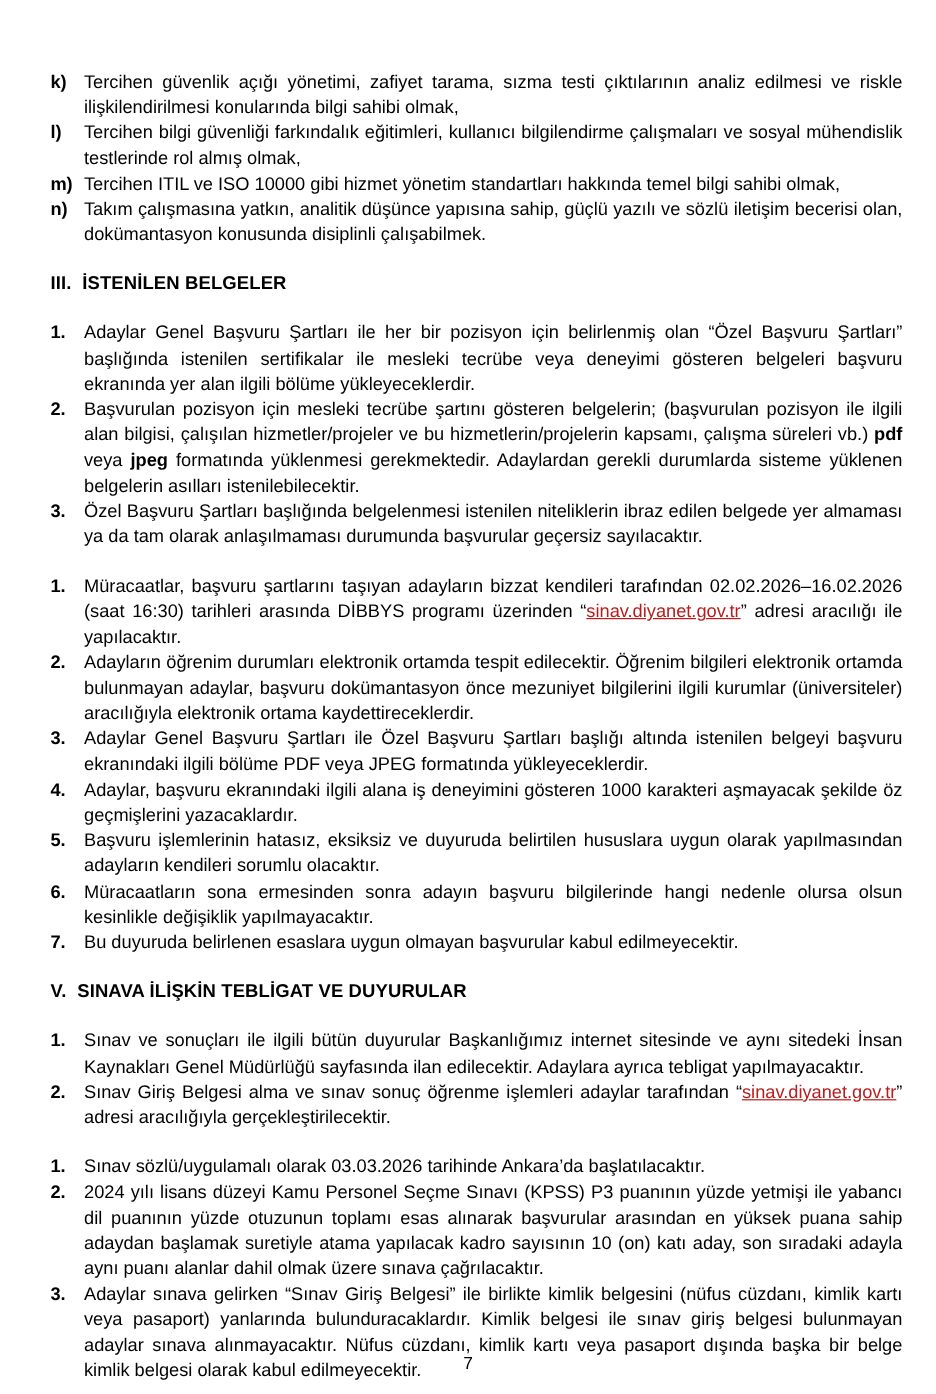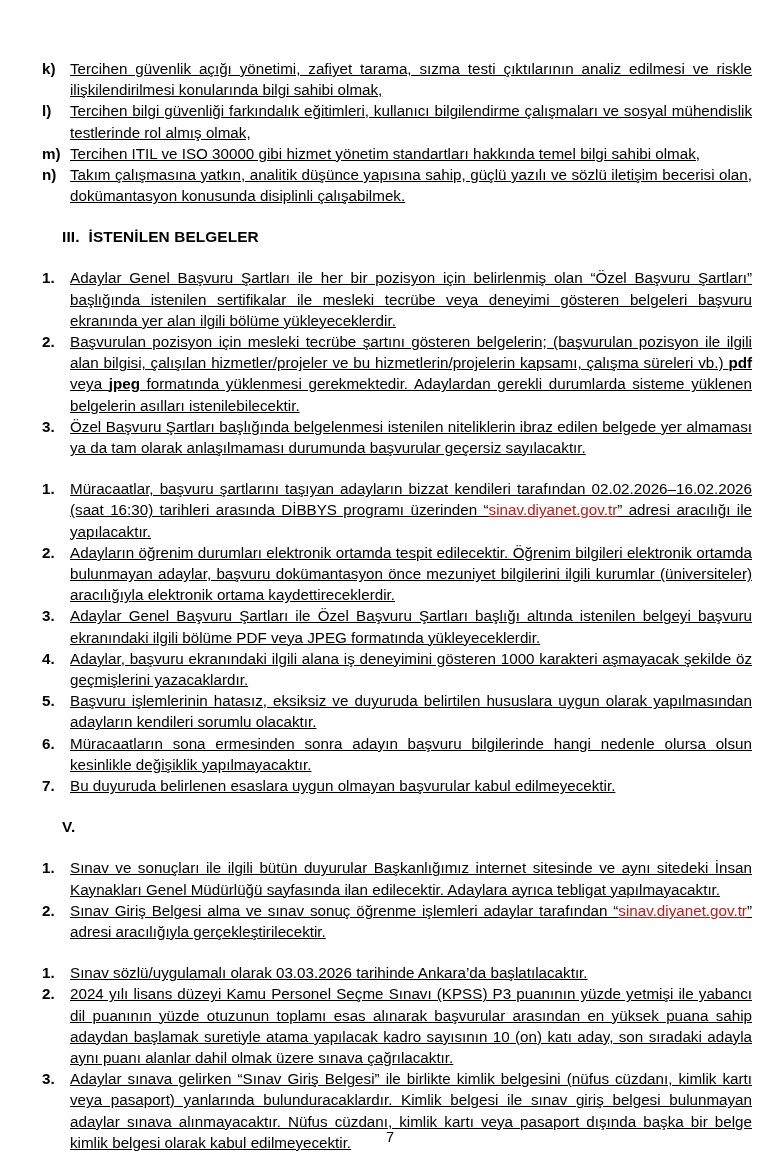--- a/index.html
+++ b/index.html
@@ -50,21 +50,20 @@
     white-space: nowrap;
   }
   .body-txt {
     flex: 1 1 auto;
     font-size: 15.2px;
     line-height: 21.2px;
     text-align: justify;
     text-justify: inter-word;
     word-spacing: 0;
     hyphens: none;
-    text-decoration: underline;
   }
 
   
   .alpha-list .marker {
     width: 28px;
     text-align: left;
     padding-right: 0;
   }
   .alpha-list .li { margin-bottom: 0px; }
 
@@ -76,21 +75,20 @@
   .num-list .li { margin-bottom: 0px; }
 
   
   .heading {
     font-weight: bold;
     font-size: 15.4px;
     line-height: 20px;
     letter-spacing: 0.1px;
     display: flex;
     align-items: baseline;
-    margin-left: 20px;
   }
   .heading .h-num {
     flex: 0 0 auto;
     margin-right: 9px;
   }
   .heading .h-txt {
     flex: 0 0 auto;
   }
   .sec-gap-before { margin-top: 21px; }
   .sec-gap-after  { margin-top: 20px; }
@@ -121,21 +119,21 @@
         <li class="li">
           <span class="marker">k)</span>
           <span class="body-txt">Tercihen güvenlik açığı yönetimi, zafiyet tarama, sızma testi çıktılarının analiz edilmesi ve riskle ilişkilendirilmesi konularında bilgi sahibi olmak,</span>
         </li>
         <li class="li">
           <span class="marker">l)</span>
           <span class="body-txt">Tercihen bilgi güvenliği farkındalık eğitimleri, kullanıcı bilgilendirme çalışmaları ve sosyal mühendislik testlerinde rol almış olmak,</span>
         </li>
         <li class="li">
           <span class="marker">m)</span>
-          <span class="body-txt">Tercihen ITIL ve ISO 30000 gibi hizmet yönetim standartları hakkında temel bilgi sahibi olmak,</span>
+          <span class="body-txt">Tercihen ITIL ve ISO 10000 gibi hizmet yönetim standartları hakkında temel bilgi sahibi olmak,</span>
         </li>
         <li class="li">
           <span class="marker">n)</span>
           <span class="body-txt">Takım çalışmasına yatkın, analitik düşünce yapısına sahip, güçlü yazılı ve sözlü iletişim becerisi olan, dokümantasyon konusunda disiplinli çalışabilmek.</span>
         </li>
       </ul>
 
     <div id="sections">
         <div class="heading sec-gap-before">
           <span class="h-num">III.</span>
@@ -180,20 +178,21 @@
             <span class="marker">6.</span>
             <span class="body-txt">Müracaatların sona ermesinden sonra adayın başvuru bilgilerinde hangi nedenle olursa olsun kesinlikle değişiklik yapılmayacaktır.</span>
           </li>
           <li class="li">
             <span class="marker">7.</span>
             <span class="body-txt">Bu duyuruda belirlenen esaslara uygun olmayan başvurular kabul edilmeyecektir.</span>
           </li>
         </ul>
         <div class="heading sec-gap-before">
           <span class="h-num">V.</span>
+          <span class="h-txt">SINAVA İLİŞKİN TEBLİGAT VE DUYURULAR</span>
         </div>
         <ul class="lst num-list sec-gap-after">
           <li class="li">
             <span class="marker">1.</span>
             <span class="body-txt">Sınav ve sonuçları ile ilgili bütün duyurular Başkanlığımız internet sitesinde ve aynı sitedeki İnsan Kaynakları Genel Müdürlüğü sayfasında ilan edilecektir. Adaylara ayrıca tebligat yapılmayacaktır.</span>
           </li>
           <li class="li">
             <span class="marker">2.</span>
             <span class="body-txt"><span>Sınav Giriş Belgesi alma ve sınav sonuç öğrenme işlemleri adaylar tarafından “</span><a class="lnk" href="#">sinav.diyanet.gov.tr</a><span>” adresi aracılığıyla gerçekleştirilecektir.</span></span>
           </li>

